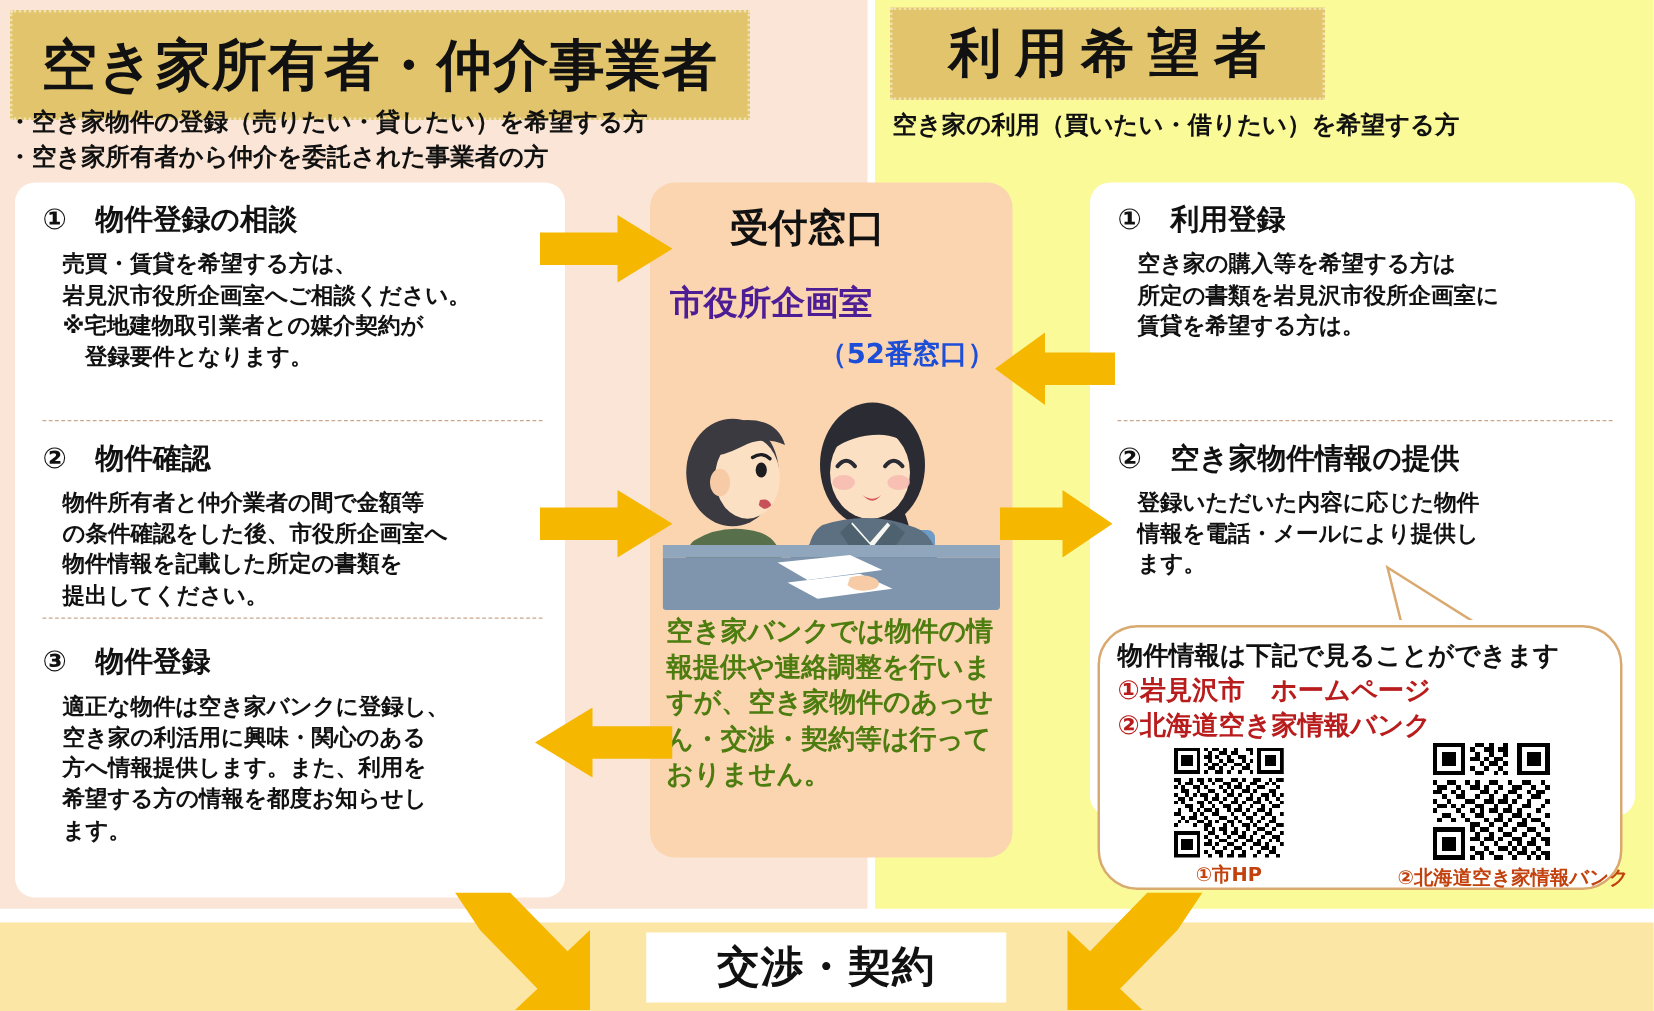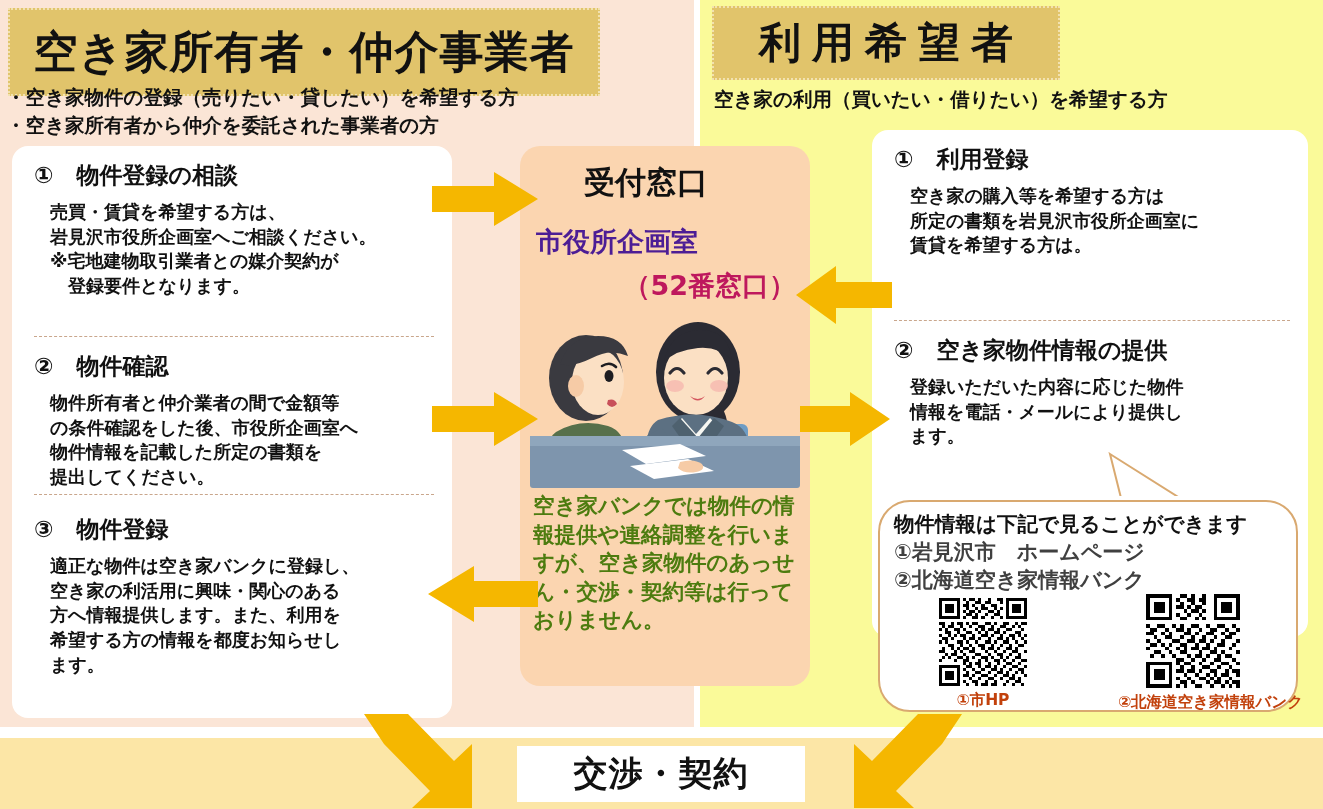--- a/index.html
+++ b/index.html
@@ -80,21 +80,21 @@
   #hdr-left-sub { left: 6px; top: 84px; width: 660px; }
   #hdr-right-sub { left: 714px; top: 86px; width: 600px; }
 
   
   .card {
     position: absolute;
     background: #ffffff;
     border-radius: 16px;
   }
   #card-left  { left: 12px;  top: 146px; width: 440px; height: 572px; }
-  #card-right { left: 872px; top: 130px; width: 436px; height: 507px; padding-left: 28px; }
+  #card-right { left: 872px; top: 146px; width: 436px; height: 507px; padding-left: 28px; }
   #card-center {
     left: 520px; top: 146px; width: 290px; height: 540px;
     background: #FBD5B0;
     border-radius: 20px;
   }
 
   
   .step { position: absolute; left: 22px; right: 14px; }
   .step-title {
     font-size: 23px;
@@ -143,23 +143,23 @@
   .center-sub1 {
     position: absolute;
     left: 16px; top: 78px;
     font-size: 27px;
     font-weight: 700;
     color: #4c1d95;
   }
   .center-sub2 {
     position: absolute;
     right: 14px; top: 122px;
-    font-size: 27px;
-    font-weight: 700;
-    color: #be185d;
+    font-size: 22px;
+    font-weight: 700;
+    color: #1d4ed8;
   }
   .center-note {
     position: absolute;
     left: 13px; right: 10px; top: 346px;
     font-size: 21.5px;
     font-weight: 700;
     color: #4d7c0f;
     line-height: 1.33;
   }
 
@@ -196,21 +196,21 @@
     font-size: 20.5px;
     font-weight: 700;
     color: #111111;
     white-space: nowrap;
   }
   .qr-link {
     position: absolute;
     left: 14px;
     font-size: 21px;
     font-weight: 700;
-    color: #404040;
+    color: #b91c1c;
     white-space: nowrap;
   }
   #qr-link-1 { top: 36px; }
   #qr-link-2 { top: 64px; }
 
   .qr-block { position: absolute; text-align: center; }
   #qr-block-1 { left: 38px;  top: 96px; width: 130px; }
   #qr-block-2 { left: 238px; top: 92px; width: 150px; }
   .qr-img {
     width: 88px; height: 88px;

